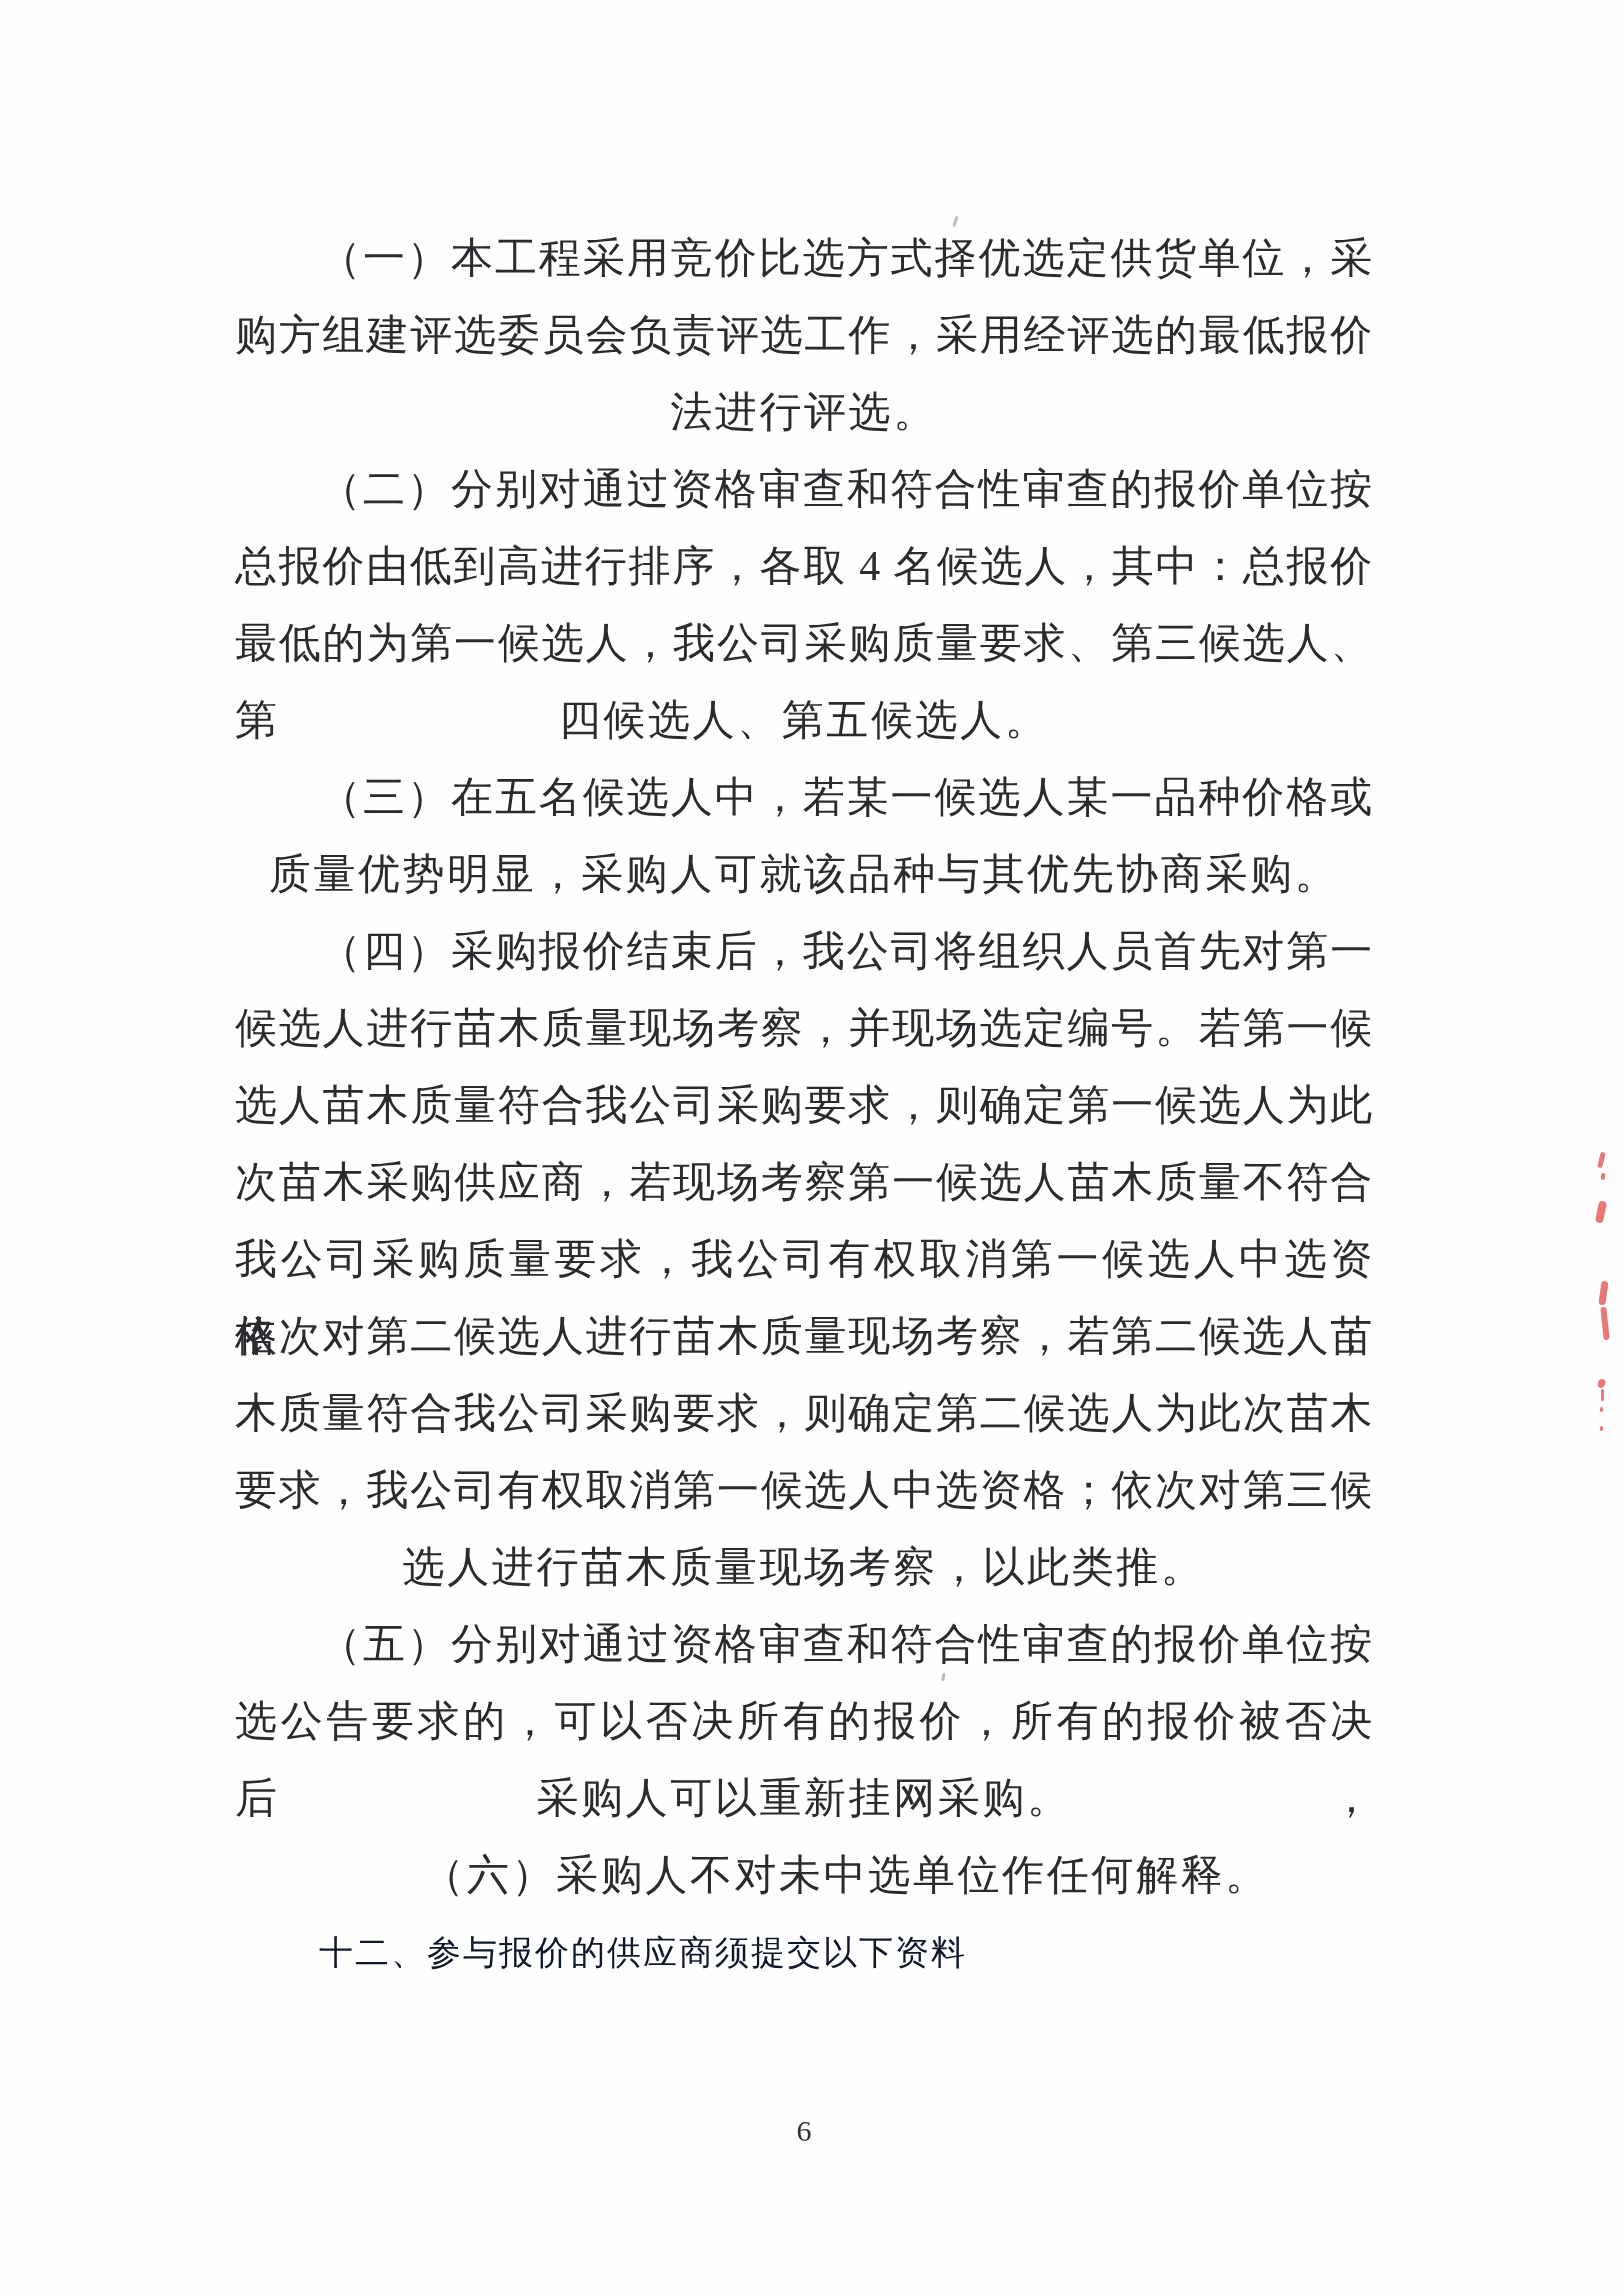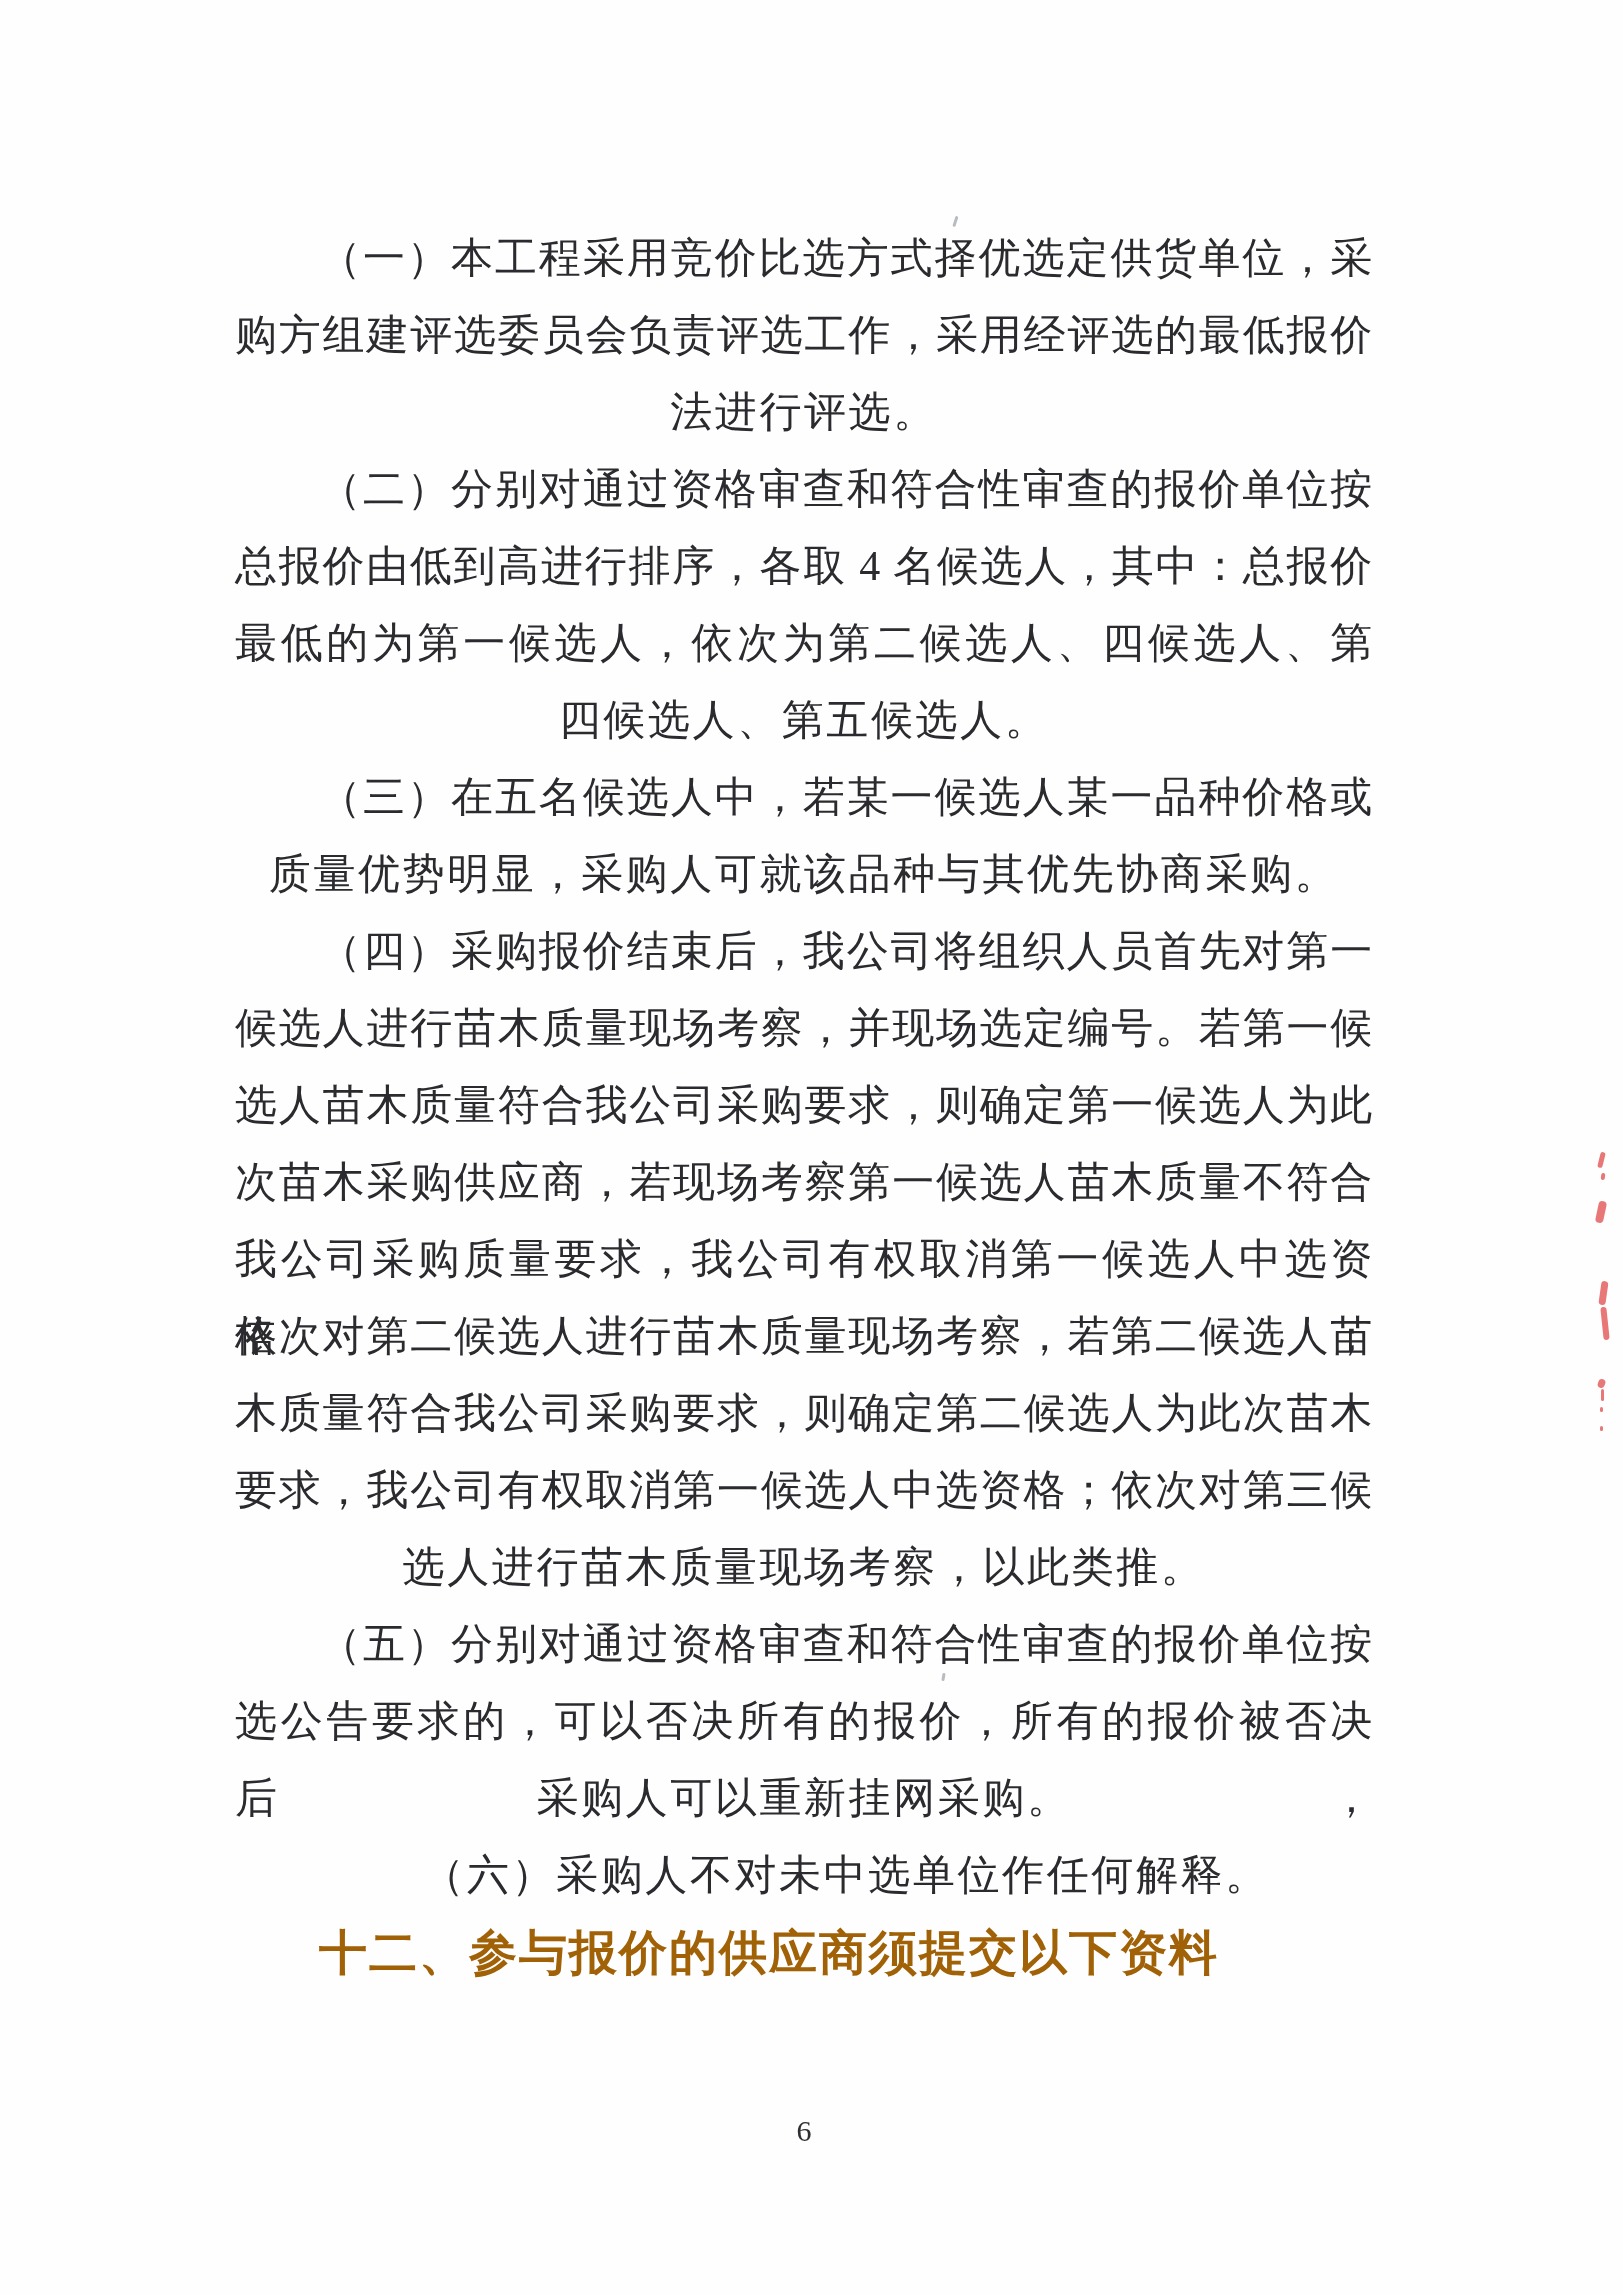--- a/index.html
+++ b/index.html
@@ -36,23 +36,23 @@
   .line.first {
     padding-left: 84px;
   }
   .line.end {
     text-align: center;
     text-align-last: auto;
     letter-spacing: 2.6px;
   }
   .line.heading {
     font-family: "Liberation Sans", "DejaVu Sans", sans-serif;
-    font-weight: 700;
-    font-size: 48px;
-    color: #a16207;
+    font-weight: 400;
+    font-size: 34px;
+    color: #0f172a;
     letter-spacing: 2px;
     text-align: left;
     text-align-last: auto;
   }
   .page-number {
     position: absolute;
     left: 235px;
     top: 2111px;
     width: 1138px;
     height: 39px;
@@ -83,21 +83,21 @@
 <body>
 
 <div class="page">
 
   <div class="text-block">
     <div class="line first">（一）本工程采用竞价比选方式择优选定供货单位，采</div>
     <div class="line">购方组建评选委员会负责评选工作，采用经评选的最低报价</div>
     <div class="line end">法进行评选。</div>
     <div class="line first">（二）分别对通过资格审查和符合性审查的报价单位按</div>
     <div class="line">总报价由低到高进行排序，各取 4 名候选人，其中：总报价</div>
-    <div class="line">最低的为第一候选人，依次为第二候选人、四候选人、第</div>
+    <div class="line">最低的为第一候选人，我公司采购质量要求、第三候选人、第</div>
     <div class="line end">四候选人、第五候选人。</div>
     <div class="line first">（三）在五名候选人中，若某一候选人某一品种价格或</div>
     <div class="line end">质量优势明显，采购人可就该品种与其优先协商采购。</div>
     <div class="line first">（四）采购报价结束后，我公司将组织人员首先对第一</div>
     <div class="line">候选人进行苗木质量现场考察，并现场选定编号。若第一候</div>
     <div class="line">选人苗木质量符合我公司采购要求，则确定第一候选人为此</div>
     <div class="line">次苗木采购供应商，若现场考察第一候选人苗木质量不符合</div>
     <div class="line">我公司采购质量要求，我公司有权取消第一候选人中选资格；</div>
     <div class="line">依次对第二候选人进行苗木质量现场考察，若第二候选人苗</div>
     <div class="line">木质量符合我公司采购要求，则确定第二候选人为此次苗木</div>

